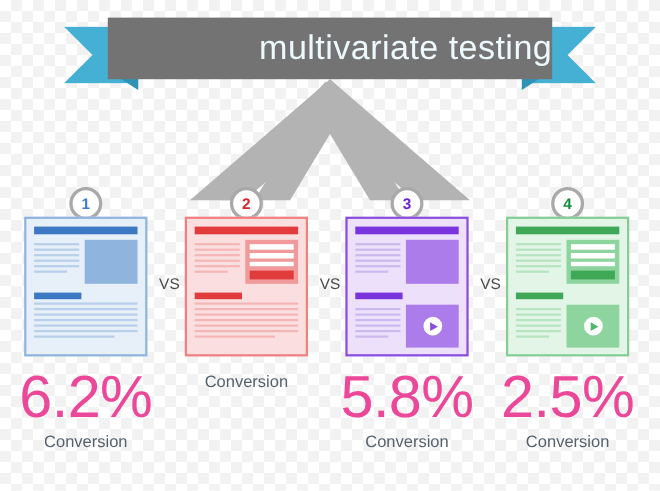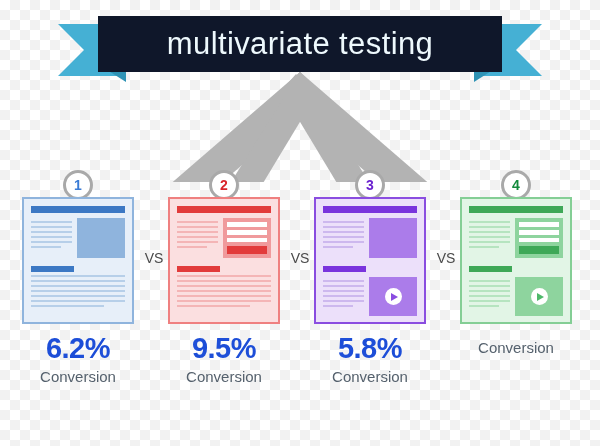--- a/index.html
+++ b/index.html
@@ -48,24 +48,24 @@
     top: 52px;
     width: 22px; height: 14px;
     background: #2f93b5;
   }
   .ribbon-fold.left  { left: 46px;  clip-path: polygon(0 0, 100% 0, 100% 100%, 0 0); }
   .ribbon-fold.right { right: 46px; clip-path: polygon(0 0, 100% 0, 100% 0, 0 100%); }
   #banner-band {
     position: absolute;
     left: 40px; top: 0;
     width: 404px; height: 56px;
-    background: #0f172a;
+    background: #737373;
     display: flex;
     align-items: center;
-    justify-content: center;
+    justify-content: flex-end;
   }
   #banner-title {
     color: #eef9fd;
     font-size: 31px;
     font-weight: 300;
     letter-spacing: 0.4px;
     white-space: nowrap;
   }
 
   
@@ -164,23 +164,23 @@
   }
 
   
   .stat {
     position: absolute;
     top: 334px;
     width: 136px;
     text-align: center;
   }
   .stat-pct {
-    font-size: 29px;
-    font-weight: 700;
-    color: #1d4ed8;
+    font-size: 54px;
+    font-weight: 400;
+    color: #ec4899;
     line-height: 1.0;
     letter-spacing: -0.5px;
   }
   .stat-label {
     font-size: 15px;
     font-weight: 300;
     color: #55616d;
     margin-top: 5px;
   }
   .stat-winner {
@@ -372,24 +372,24 @@
 
   <div class="vs" style="left:137px">VS</div>
   <div class="vs" style="left:283px">VS</div>
   <div class="vs" style="left:429px">VS</div>
 
   <div class="stat" style="left:10px">
     <div class="stat-pct">6.2%</div>
     <div class="stat-label">Conversion</div>
   </div>
   <div class="stat" style="left:156px">
-    <div class="stat-pct">9.5%</div>
     <div class="stat-label">Conversion</div>
   </div>
   <div class="stat" style="left:302px">
     <div class="stat-pct">5.8%</div>
     <div class="stat-label">Conversion</div>
   </div>
   <div class="stat" style="left:448px">
+    <div class="stat-pct">2.5%</div>
     <div class="stat-label">Conversion</div>
   </div>
 
 </div>
 
 </body></html>

